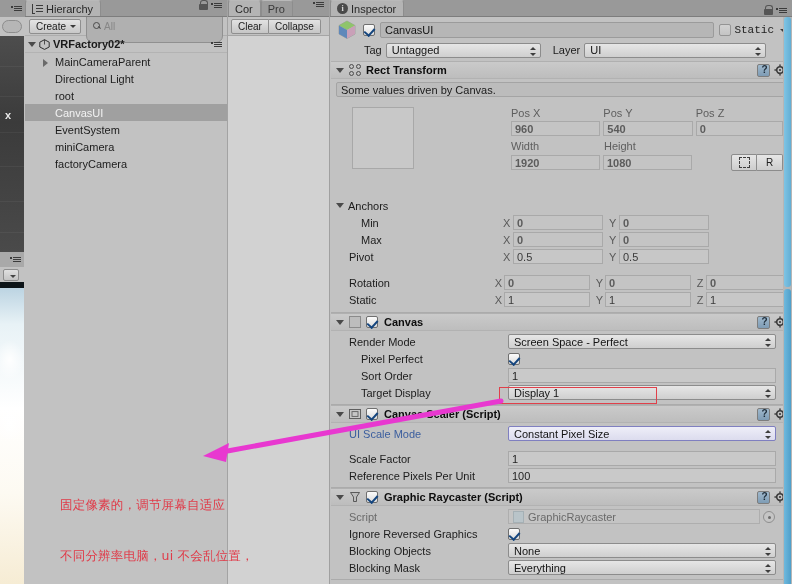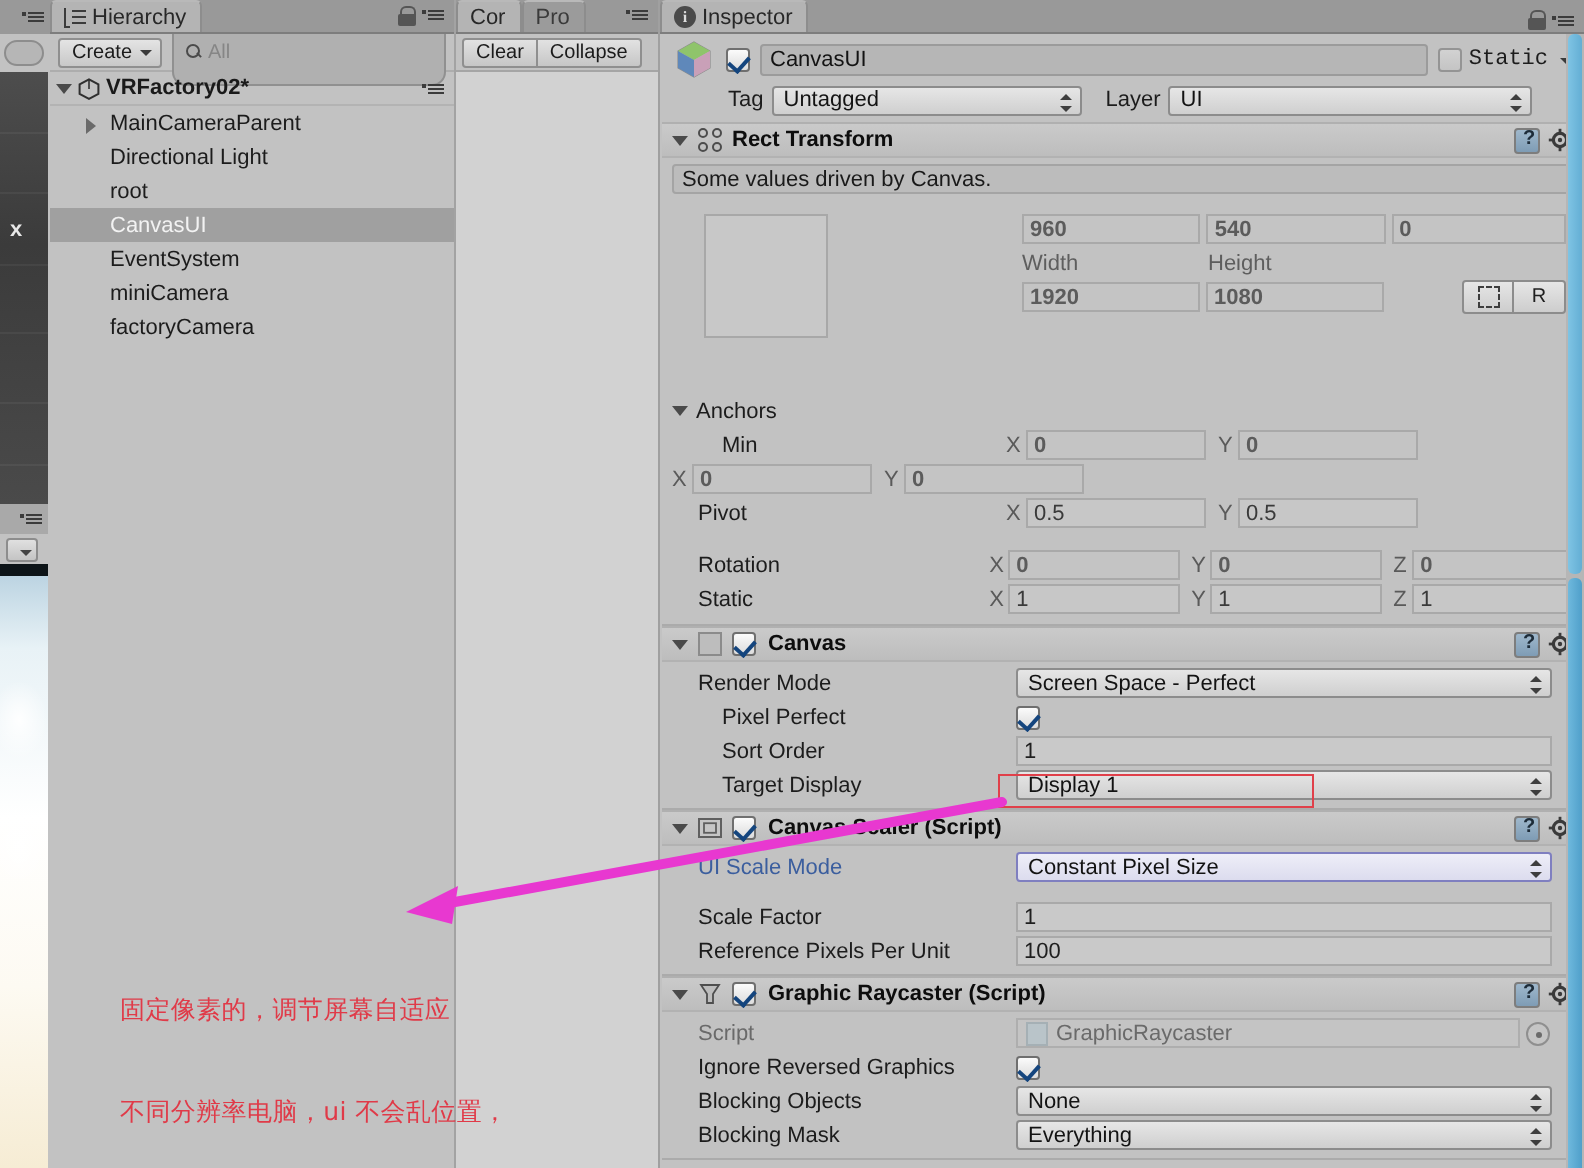--- a/index.html
+++ b/index.html
@@ -12,21 +12,21 @@
     color: #000;
     background: #c2c2c2;
   }
   #root { position: relative; width: 792px; height: 584px; }
 
   
   .panel { position: absolute; background: #c2c2c2; }
   .tabbar {
     height: 17px; background: #999999;
     border-bottom: 1px solid #7d7d7d;
-    position: relative; display: flex; align-items: center;
+    position: relative; display: flex; align-items: flex-start;
   }
   .tab {
     height: 16px; padding: 0 7px 0 6px;
     display: flex; align-items: center; gap: 3px;
     font-size: 11px; color: #282828;
     background: #b4b4b4;
     border-top-left-radius: 3px; border-top-right-radius: 3px;
     border-left: 1px solid #8d8d8d; border-right: 1px solid #8d8d8d;
     border-top: 1px solid #b9b9b9;
   }
@@ -463,20 +463,25 @@
       </div>
       <div class="comp-body">
         <div class="info-box">
           <span>Some values driven by Canvas.</span>
         </div>
 
         <div style="position:relative;height:90px">
           <div class="anchor-preview"></div>
 
           <div style="position:absolute;left:175px;top:0;width:272px">
+            <div style="display:flex;gap:3px;height:14px">
+              <span class="hdrlbl" style="width:90px">Pos X</span>
+              <span class="hdrlbl" style="width:90px">Pos Y</span>
+              <span class="hdrlbl" style="width:88px">Pos Z</span>
+            </div>
             <div style="display:flex;gap:3px;height:17px">
               <span class="fld driven" style="width:90px">
                   <span>960</span>
                 </span>
               <span class="fld driven" style="width:90px">
                   <span>540</span>
                 </span>
               <span class="fld driven" style="width:88px">
                   <span>0</span>
                 </span>
@@ -513,20 +518,21 @@
           <span class="axis">X</span>
           <span class="fld driven" style="width:90px">
               <span>0</span>
             </span>
           <span class="axis" style="margin-left:6px">Y</span>
           <span class="fld driven" style="width:90px">
               <span>0</span>
             </span>
         </div>
         <div class="row">
+          <span class="row-lbl" style="width:167px;padding-left:25px">Max</span>
           <span class="axis">X</span>
           <span class="fld driven" style="width:90px">
               <span>0</span>
             </span>
           <span class="axis" style="margin-left:6px">Y</span>
           <span class="fld driven" style="width:90px">
               <span>0</span>
             </span>
         </div>
         <div class="row">

